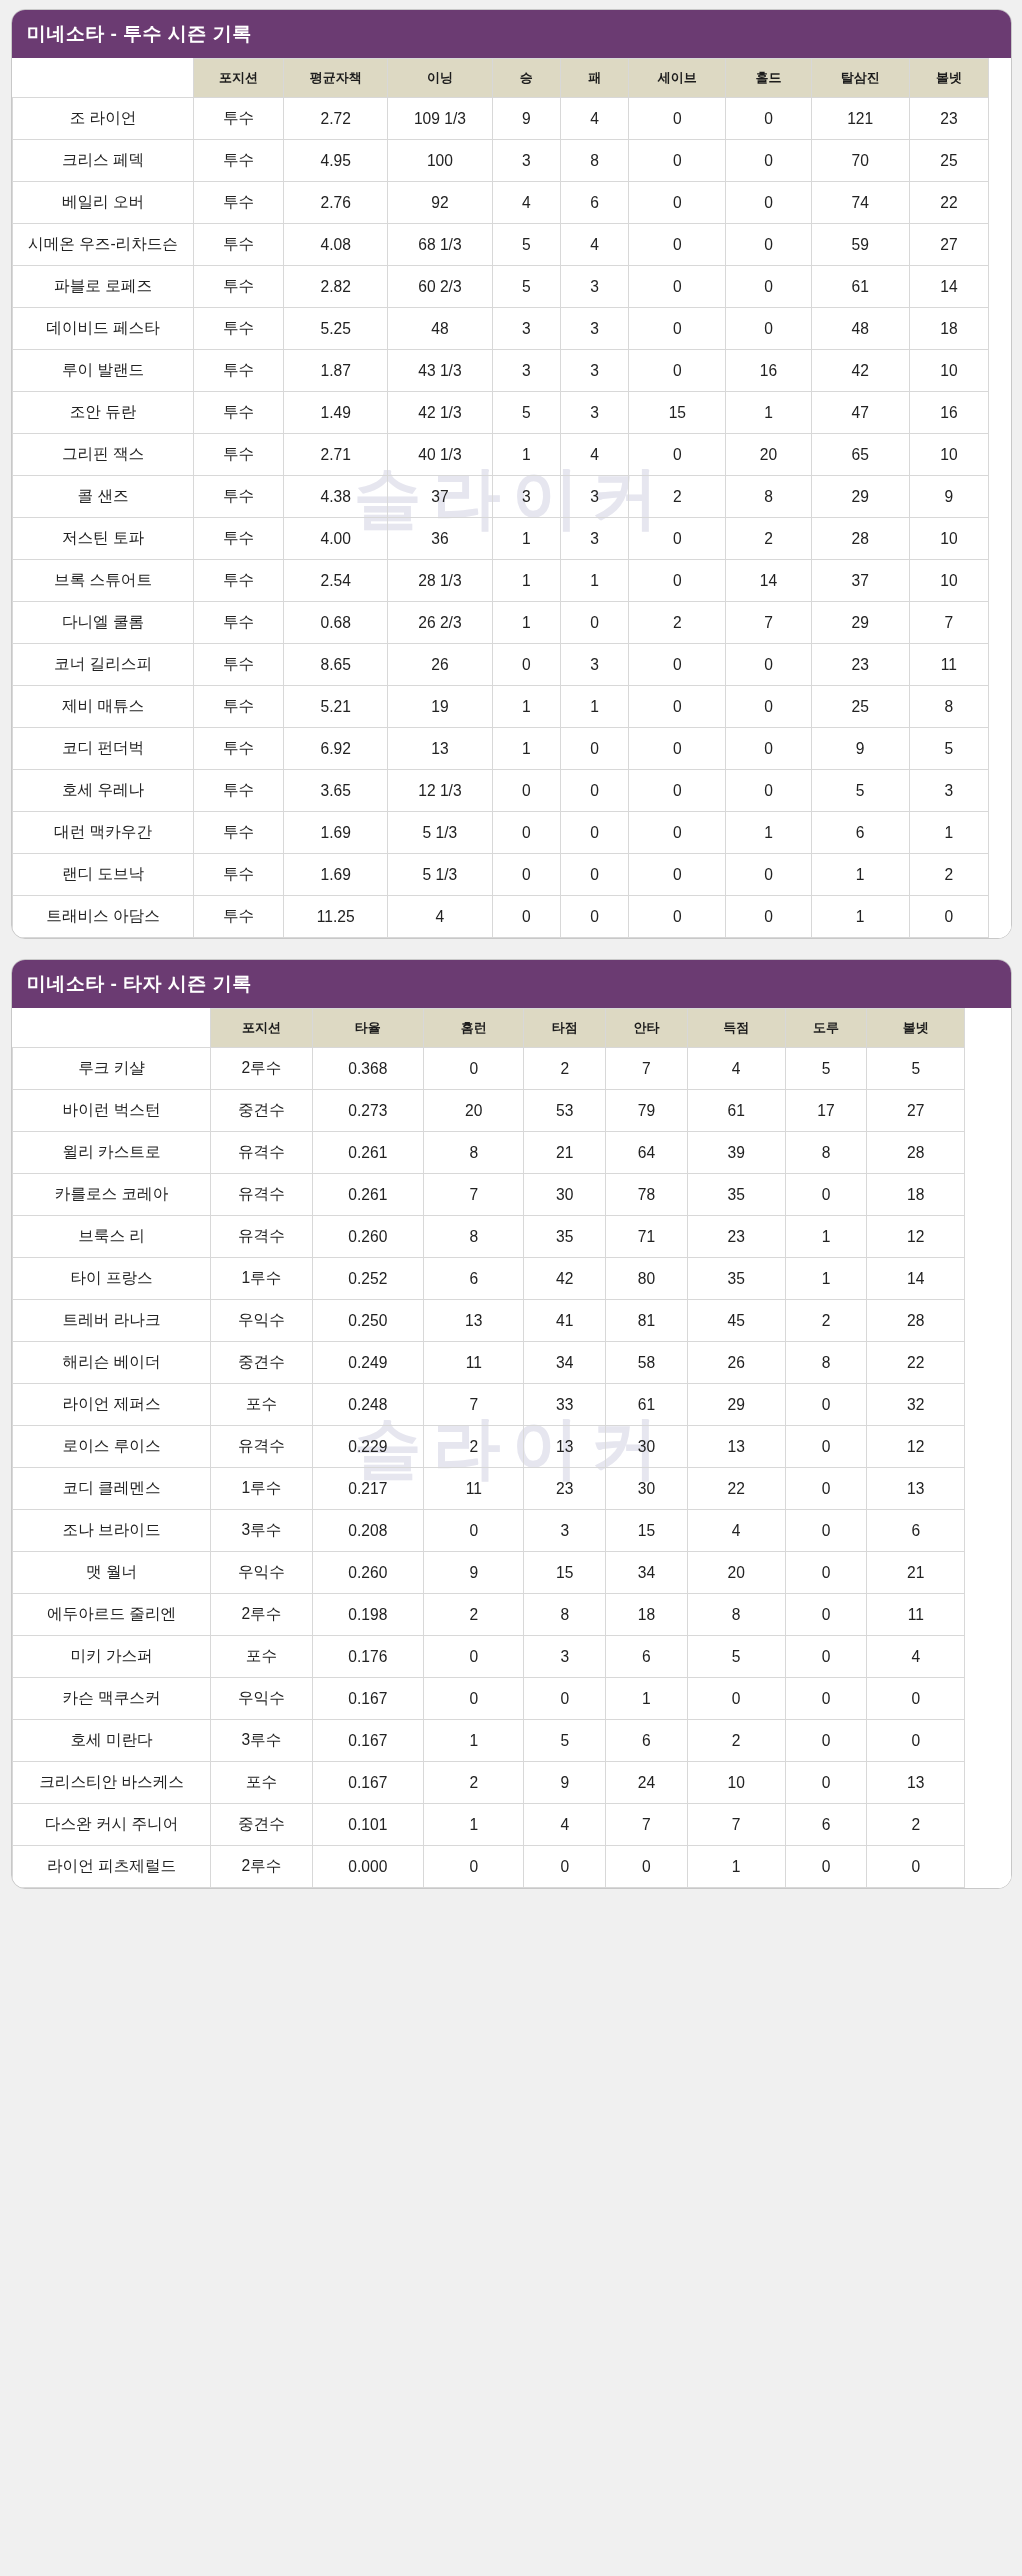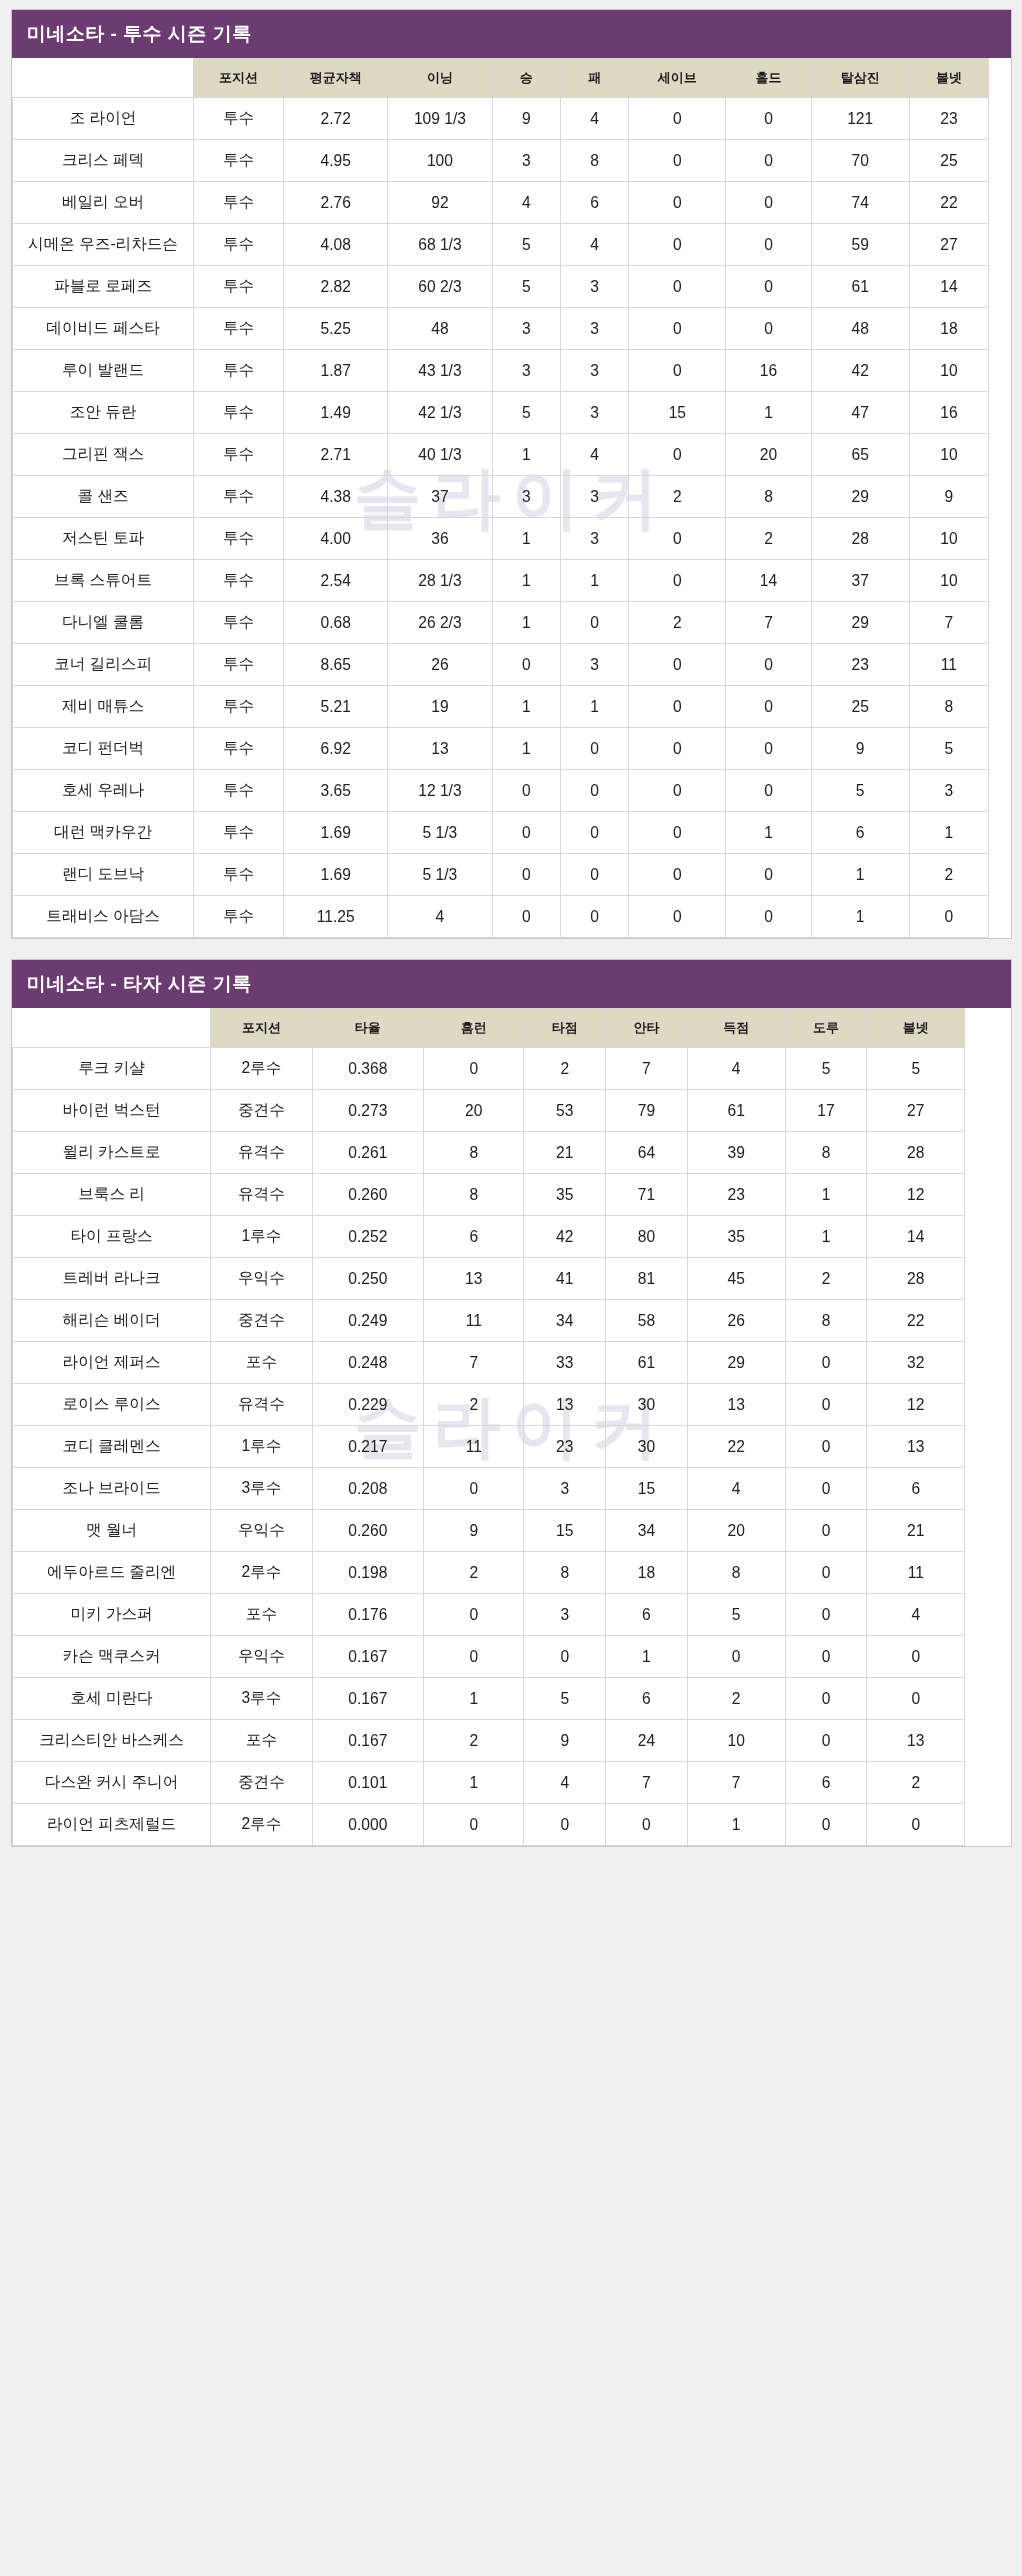--- a/index.html
+++ b/index.html
@@ -13,21 +13,21 @@
   }
   .page {
     width: 1023px;
     box-sizing: border-box;
     padding: 9.2px 11px 13px 11px;
     background: #f0f0f0;
   }
   .card {
     background: #ffffff;
     border: 0.9px solid #c8c8c8;
-    border-radius: 0;
+    border-radius: 14px;
     overflow: hidden;
     position: relative;
     margin-bottom: 20px;
   }
   .card-header {
     background: #6b3b72;
     color: #ffffff;
     font-size: 19px;
     font-weight: bold;
     padding: 11px 13px 11px 14.7px;
@@ -483,20 +483,32 @@
               <td>0.261</td>
               <td>8</td>
               <td>21</td>
               <td>64</td>
               <td>39</td>
               <td>8</td>
               <td>28</td>
               <td class="pad"></td>
             </tr>
             <tr>
+              <td class="name">카를로스 코레아</td>
+              <td>유격수</td>
+              <td>0.261</td>
+              <td>7</td>
+              <td>30</td>
+              <td>78</td>
+              <td>35</td>
+              <td>0</td>
+              <td>18</td>
+              <td class="pad"></td>
+            </tr>
+            <tr>
               <td class="name">브룩스 리</td>
               <td>유격수</td>
               <td>0.260</td>
               <td>8</td>
               <td>35</td>
               <td>71</td>
               <td>23</td>
               <td>1</td>
               <td>12</td>
               <td class="pad"></td>

